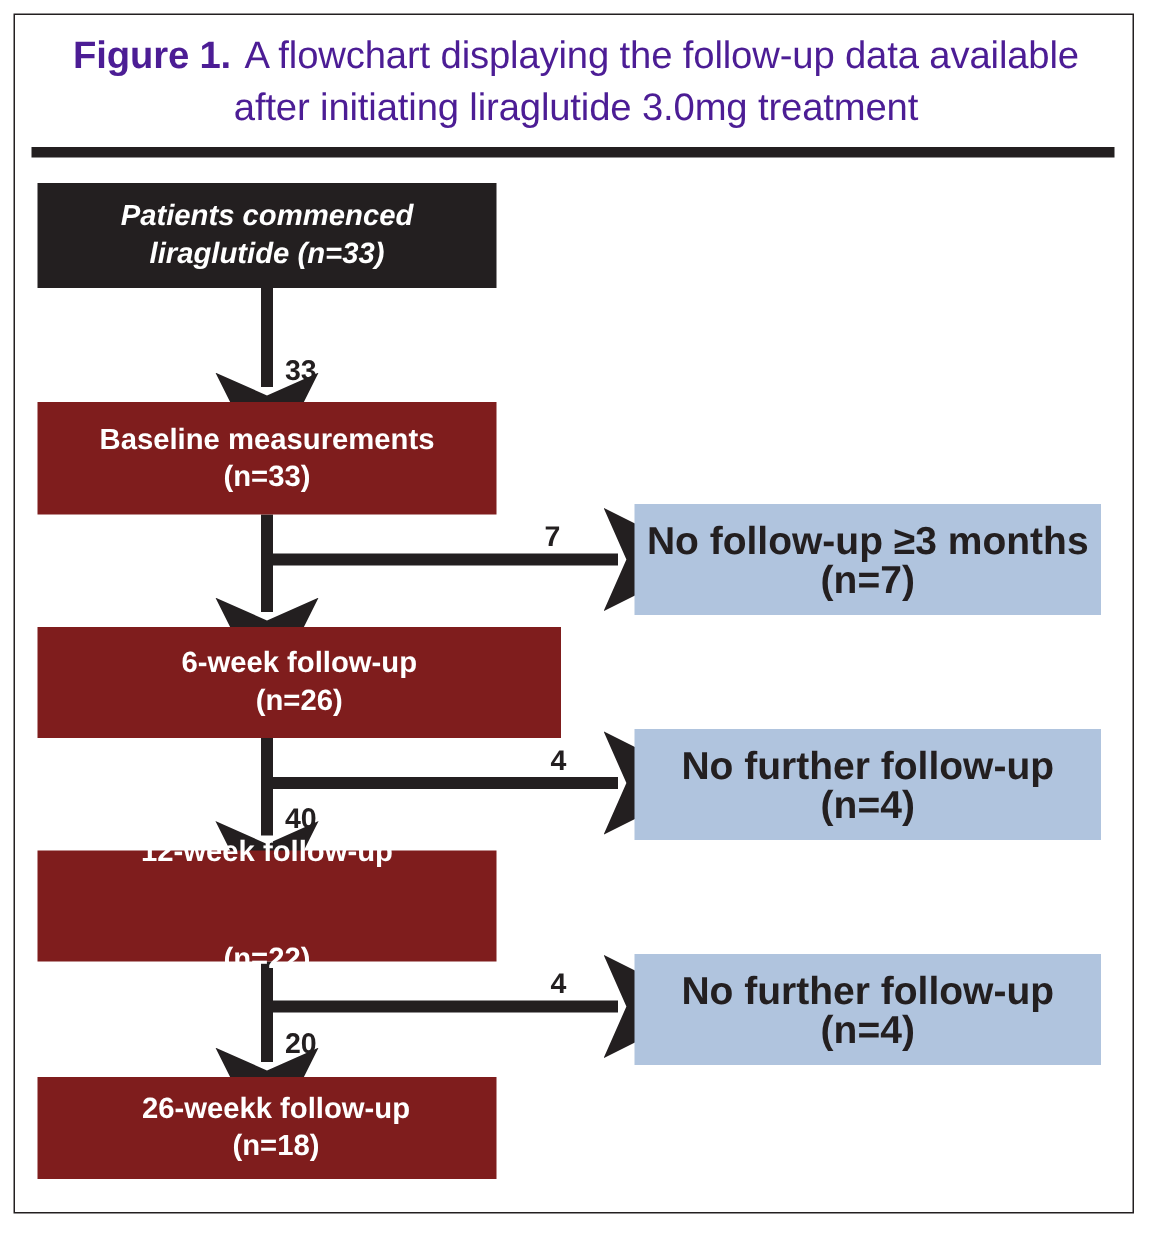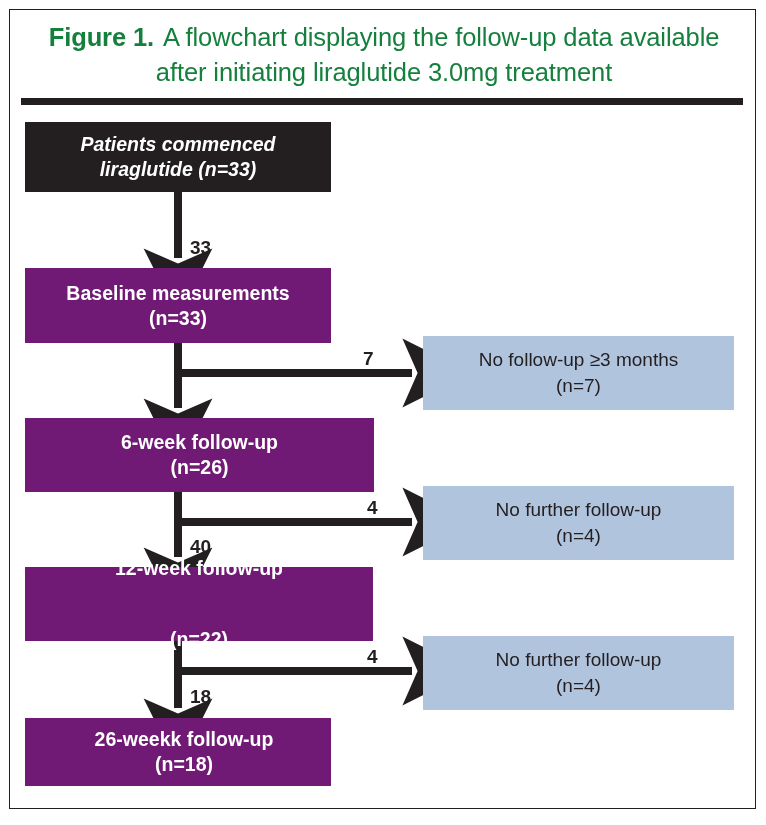--- a/index.html
+++ b/index.html
@@ -24,21 +24,21 @@
     border:1.6px solid #231f20;
   }
   
   .caption{
     position:absolute;
     left:24px;top:20px;
     width:720px;
     text-align:center;
     font-size:25.5px;
     line-height:35px;
-    color:#15803d;
+    color:#4c1d95;
     letter-spacing:-0.1px;
   }
   .caption .fignum{font-weight:bold;margin-right:9px;}
   .rule{
     position:absolute;
     left:21px;top:98px;
     width:722px;height:7px;
     background:#231f20;
   }
   
@@ -53,31 +53,31 @@
   }
   .node .l1,.node .l2{display:block;white-space:nowrap;}
   .node-dark{
     background:#231f20;
     color:#ffffff;
     font-weight:bold;
     font-size:19.5px;
     line-height:25px;
   }
   .node-primary{
-    background:#701a75;
+    background:#7f1d1d;
     color:#ffffff;
     font-weight:bold;
     font-size:19.5px;
     line-height:25px;
   }
   .node-side{
     background:#b0c4de;
     color:#231f20;
-    font-weight:normal;
-    font-size:19px;
+    font-weight:bold;
+    font-size:26px;
     line-height:26px;
   }
   
   .arrow-svg{position:absolute;left:0;top:0;width:766px;height:825px;pointer-events:none;}
   .flowlabel{
     position:absolute;
     font-size:19px;
     color:#231f20;
     font-family:"Liberation Sans", sans-serif;
     white-space:nowrap;
@@ -129,39 +129,39 @@
     <g>
       <line x1="178" y1="671" x2="412" y2="671" stroke="#231f20" stroke-width="8" marker-end="url(#ah)"></line>
     </g>
   </svg>
 
   <div class="flowlabel" style="left:190px;top:237px;">33</div>
   <div class="flowlabel" style="left:190px;top:386px;margin-top:35px;">26</div>
   <div class="flowlabel" style="left:363px;top:348px;">7</div>
   <div class="flowlabel" style="left:190px;top:536px;">40</div>
   <div class="flowlabel" style="left:367px;top:497px;">4</div>
-  <div class="flowlabel" style="left:190px;top:686px;">18</div>
+  <div class="flowlabel" style="left:190px;top:686px;">20</div>
   <div class="flowlabel" style="left:367px;top:646px;">4</div>
 
   <div class="node node-dark" style="left:25px;top:122px;width:306px;height:70px;font-style:italic;">
     <span class="l1">Patients commenced</span>
     <span class="l2">liraglutide (n=33)</span>
   </div>
 
   <div class="node node-primary" style="left:25px;top:268px;width:306px;height:75px;">
     <span class="l1">Baseline measurements</span>
     <span class="l2">(n=33)</span>
   </div>
 
   <div class="node node-primary" style="left:25px;top:418px;width:349px;height:74px;">
     <span class="l1">6-week follow-up</span>
     <span class="l2">(n=26)</span>
   </div>
 
-  <div class="node node-primary" style="left:25px;top:567px;width:348px;height:74px;gap:46px;">
+  <div class="node node-primary" style="left:25px;top:567px;width:306px;height:74px;gap:46px;">
     <span class="l1">12-week follow-up</span>
     <span class="l2">(n=22)</span>
   </div>
 
   <div class="node node-primary" style="left:25px;top:718px;width:306px;height:68px;padding-left:12px;">
     <span class="l1">26-weekk follow-up</span>
     <span class="l2">(n=18)</span>
   </div>
 
   <div class="node node-side" style="left:423px;top:336px;width:311px;height:74px;">

